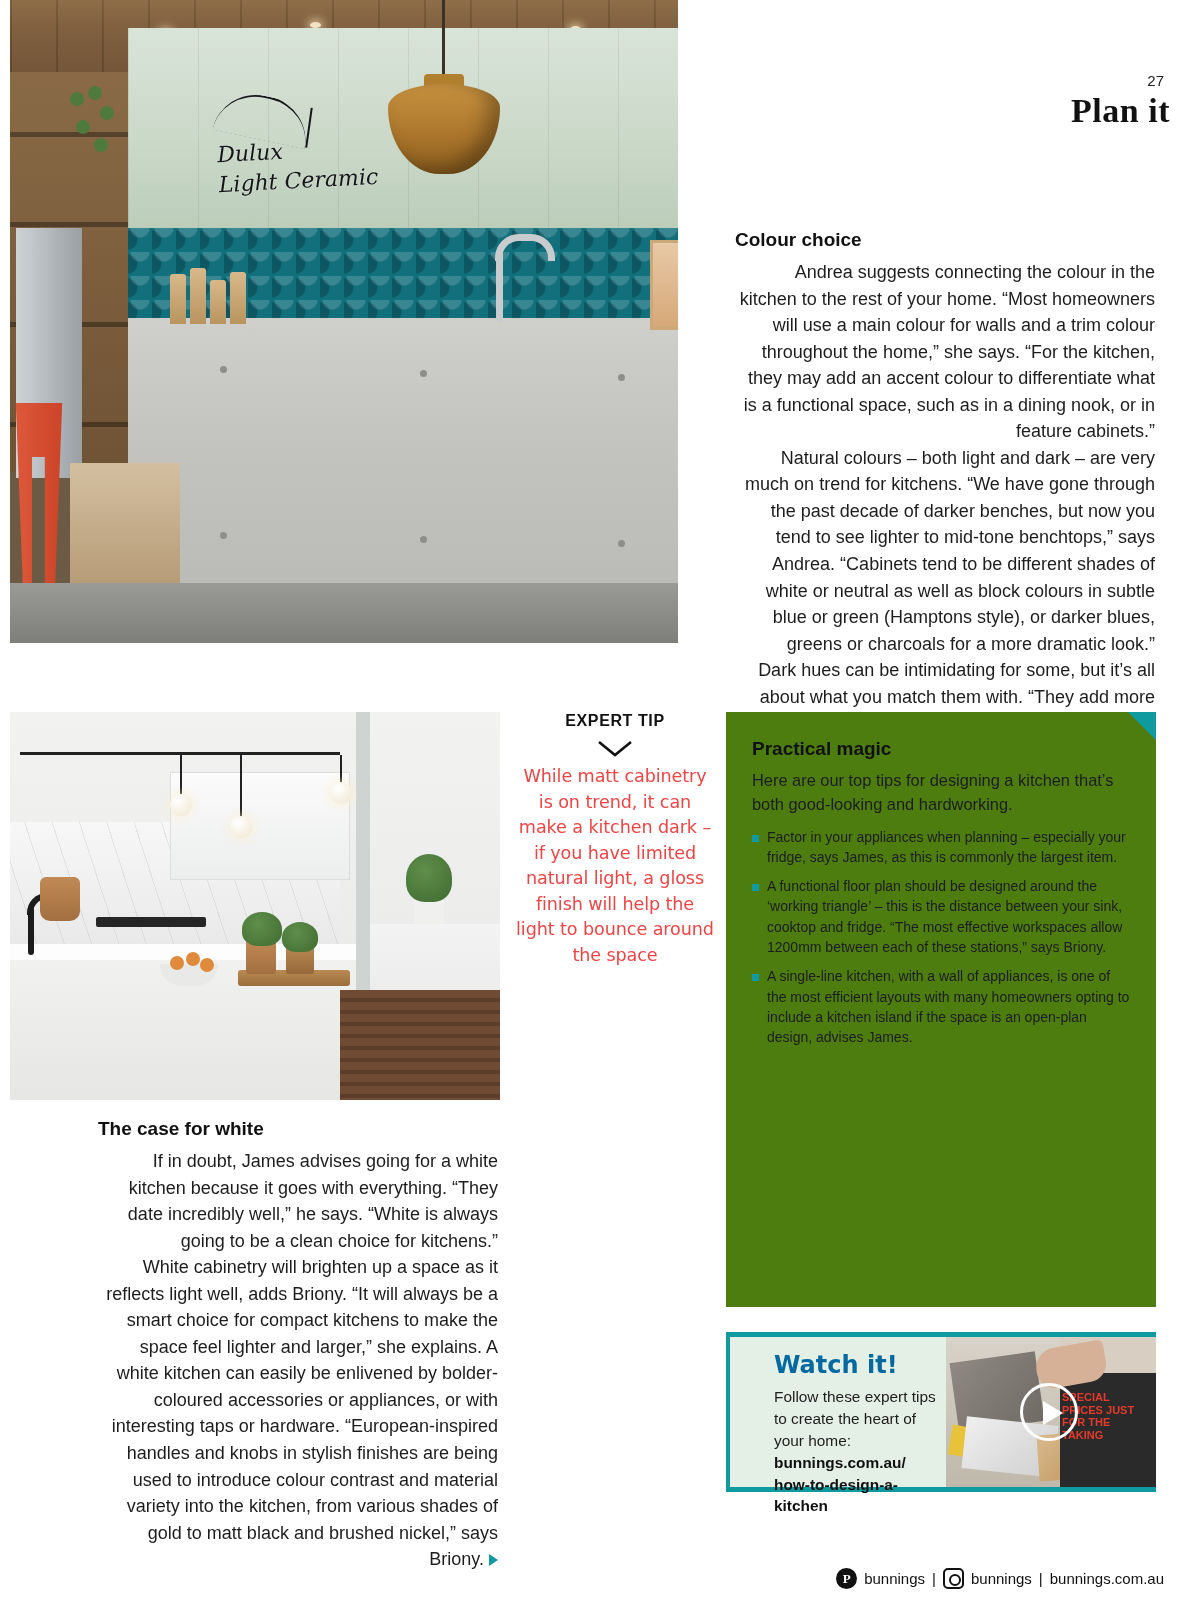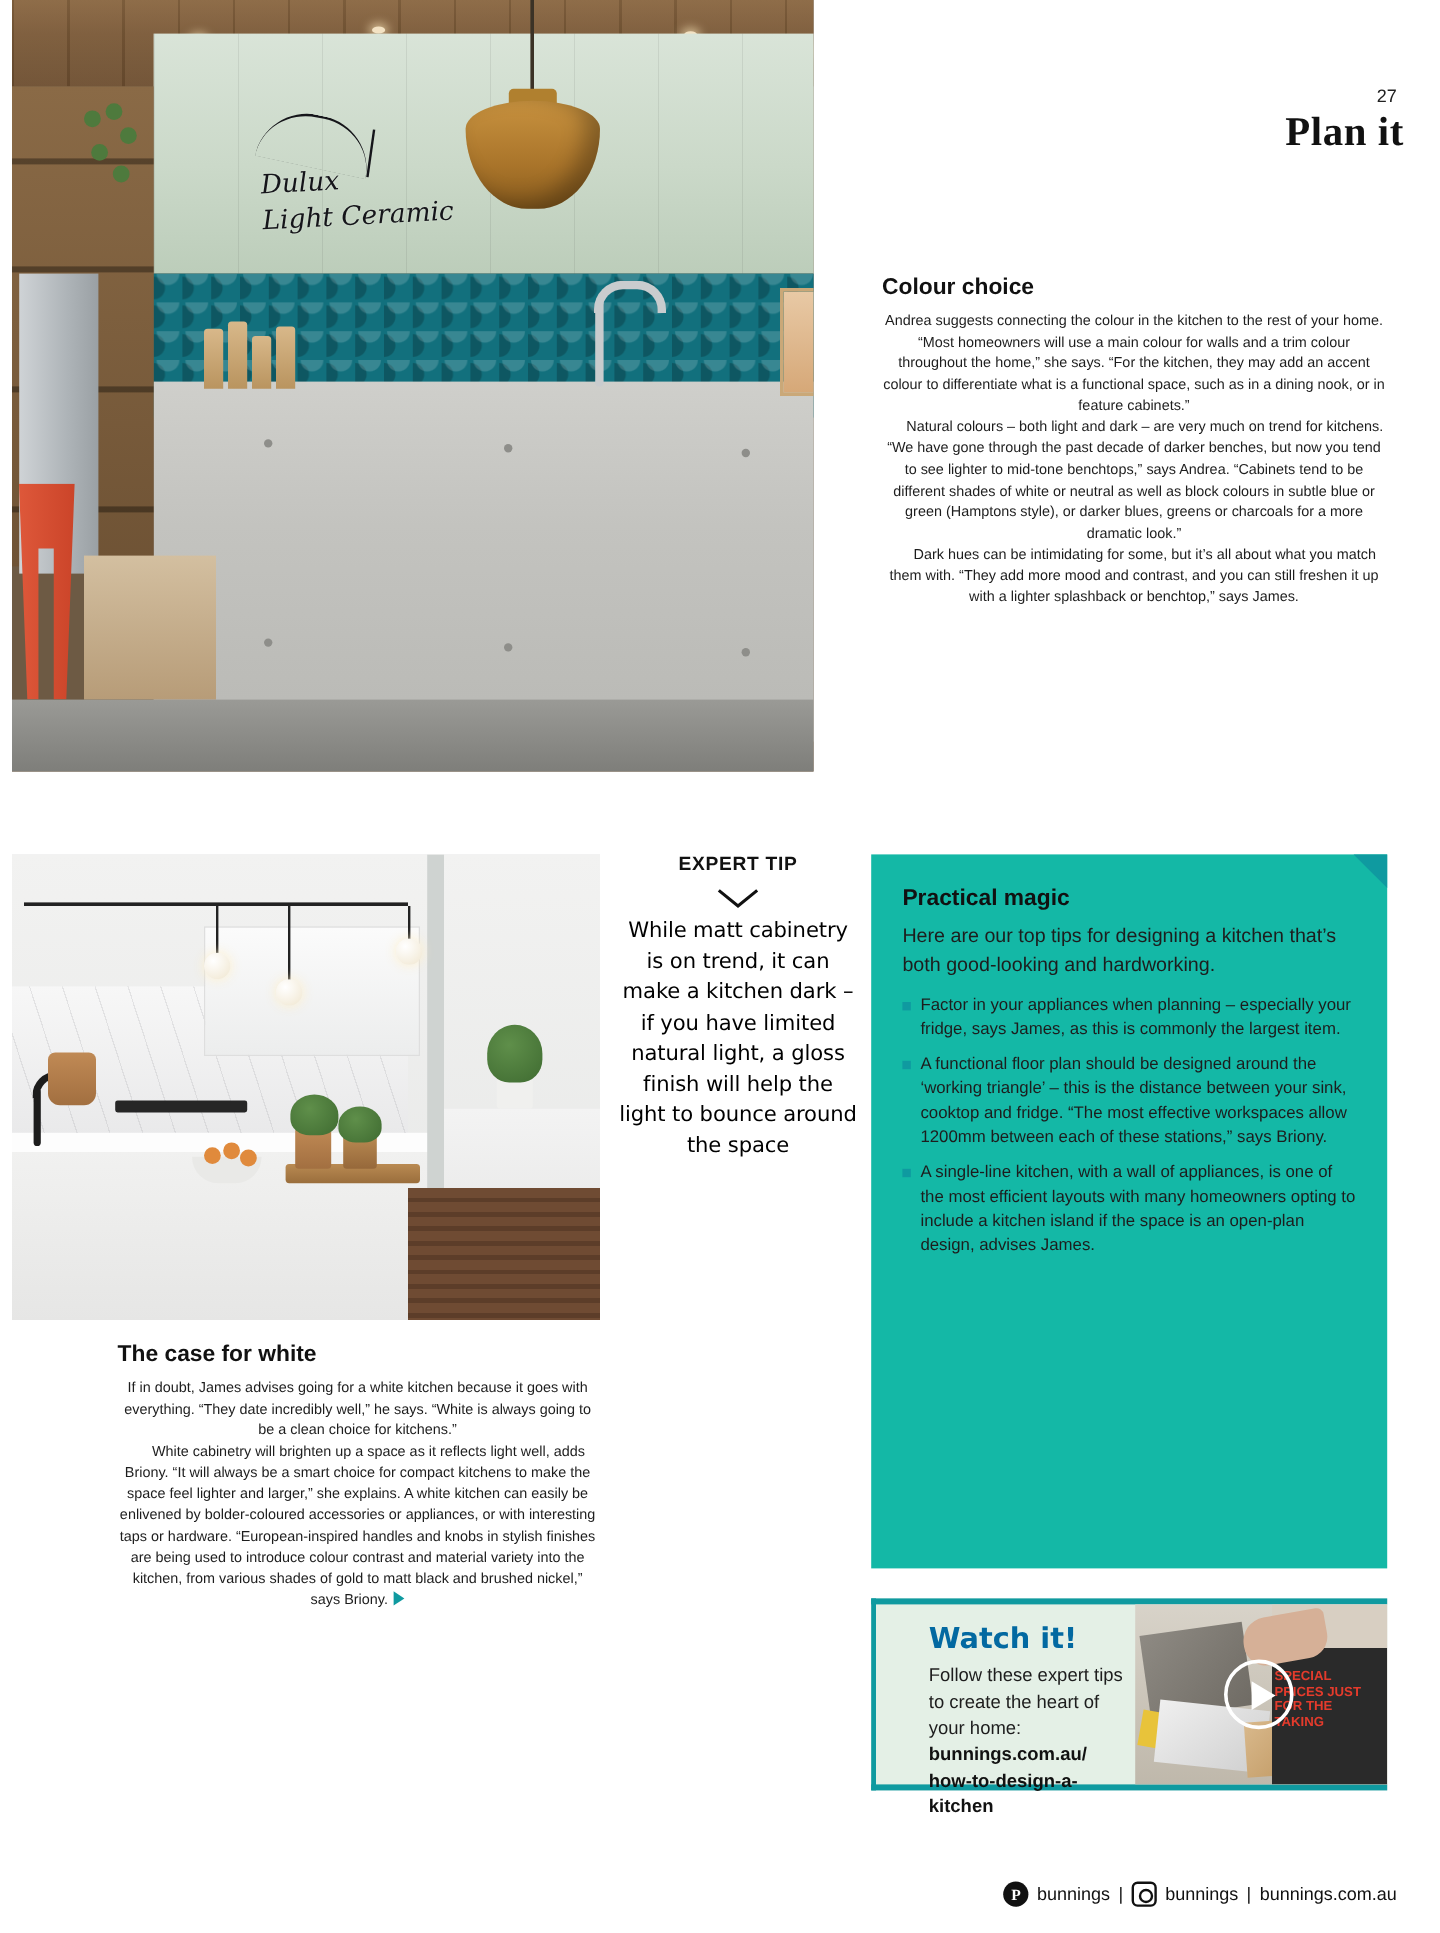--- a/index.html
+++ b/index.html
@@ -164,25 +164,25 @@
   }
   h3.head {
     margin: 0 0 8px 0;
     font-size: 19px;
     font-weight: bold;
     color: #111;
     font-family: "Liberation Sans", sans-serif;
   }
   p.body {
     margin: 0;
-    font-size: 12px;
+    font-size: 18px;
     line-height: 1.475;
     color: #1d1d1d;
     font-family: "Liberation Sans", sans-serif;
-    text-align: center;
+    text-align: right;
   }
   p.body + p.body { text-indent: 18px; }
 
   
   .photo2 {
     position: absolute; left: 10px; top: 712px; width: 490px; height: 388px;
     overflow: hidden; background: #e9eaea;
   }
   .photo2 .wall { position: absolute; inset: 0; background: linear-gradient(180deg,#f2f2f1,#e6e7e6); }
   .photo2 .marble {
@@ -262,28 +262,28 @@
   .expert-tip .label {
     font-size: 16px; font-weight: bold; letter-spacing: 0.6px; color: #111;
   }
   .expert-tip .chev {
     width: 36px; height: 18px; margin: 10px auto 6px; display: block;
   }
   .expert-tip .tip-text {
     font-family: "DejaVu Sans", sans-serif;
     font-size: 17.6px;
     line-height: 1.45;
-    color: #000000;
+    color: #ef4444;
     letter-spacing: -0.1px;
   }
 
   
   .practical {
     position: absolute; left: 726px; top: 712px; width: 430px; height: 595px;
-    background: #14b8a6;
+    background: #4d7c0f;
   }
   .practical .corner {
     position: absolute; right: 0; top: 0; width: 0; height: 0;
     border-top: 28px solid #0f9aa0;
     border-left: 28px solid transparent;
   }
   .practical .inner { padding: 26px 26px 20px 26px; }
   .practical h3 { margin: 0 0 9px 0; font-size: 19px; font-weight: bold; color: #111; }
   .practical p.lead { margin: 0 0 10px 0; font-size: 16.4px; line-height: 1.45; color: #1d1d1d; }
   .practical ul { list-style: none; margin: 0; padding: 0; }

